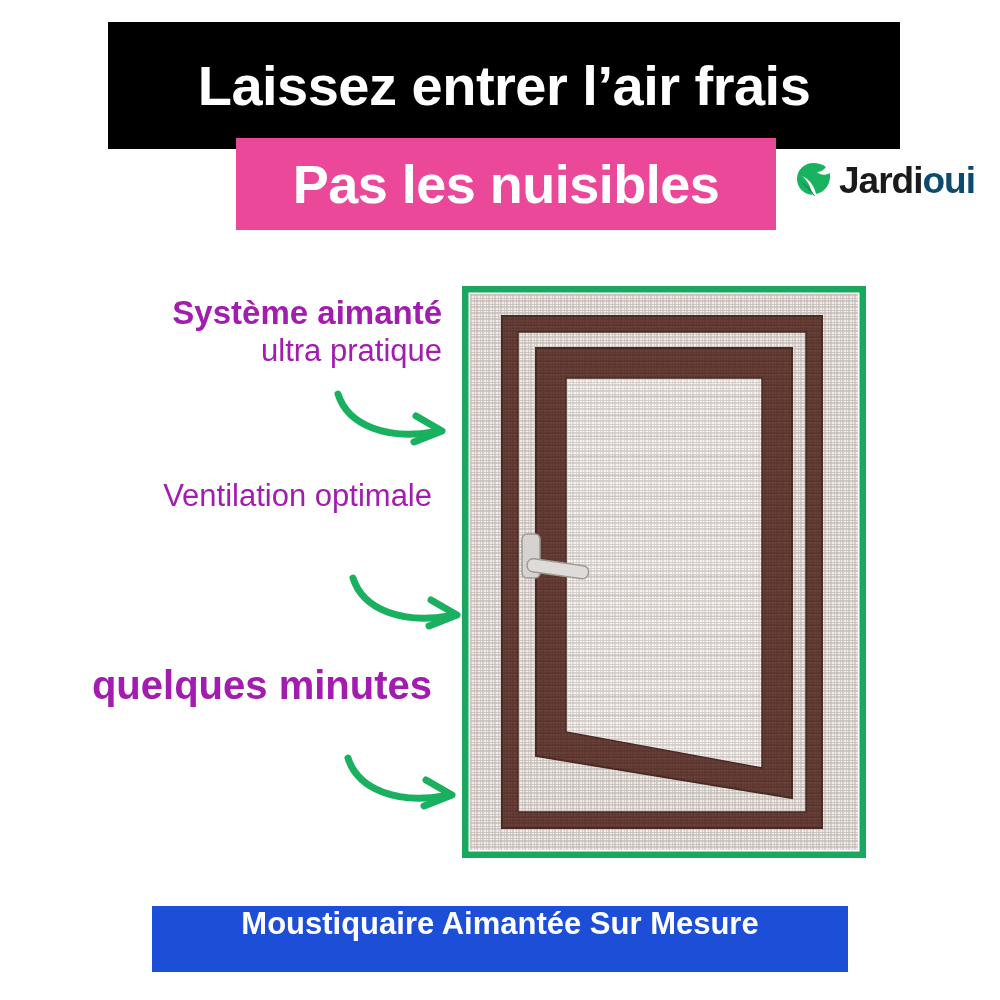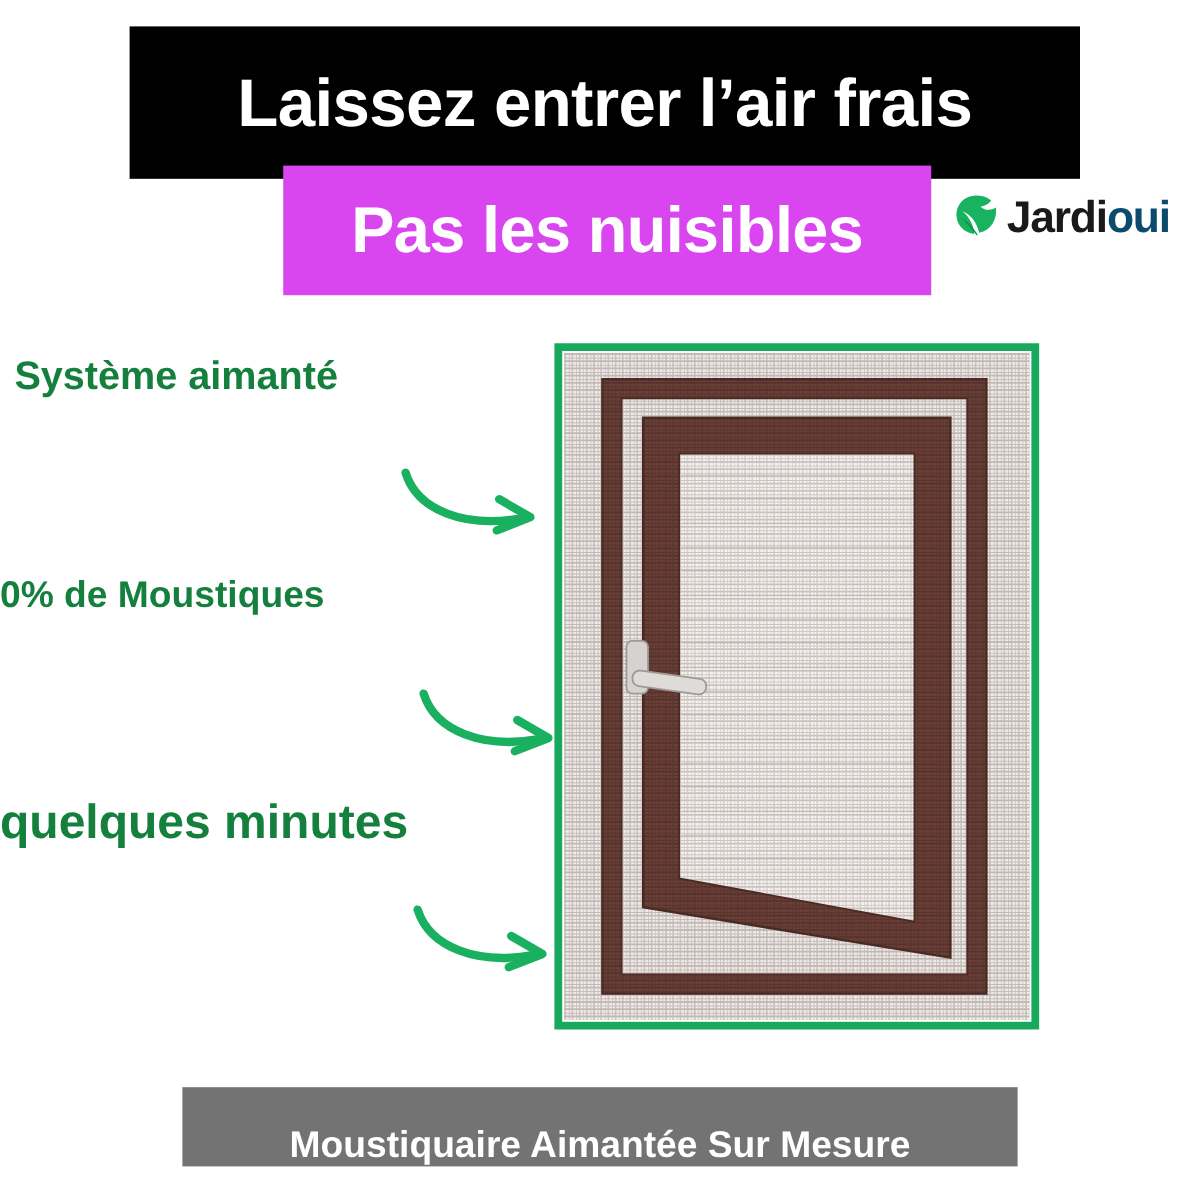--- a/index.html
+++ b/index.html
@@ -35,22 +35,22 @@
     letter-spacing: -0.5px;
     line-height: 1;
     white-space: nowrap;
   }
 
   .headline-2 {
     position: absolute;
     left: 236px;
     top: 138px;
     width: 540px;
-    height: 108px;
-    background: #d946ef;
+    height: 92px;
+    background: #ec4899;
     display: flex;
     align-items: center;
     justify-content: center;
   }
   .headline-2 span {
     color: #ffffff;
     font-size: 54px;
     font-weight: bold;
     letter-spacing: -0.5px;
     line-height: 1;
@@ -77,23 +77,23 @@
     letter-spacing: -1px;
     line-height: 1;
     white-space: nowrap;
   }
   .brand-text .dark { color: #1a1a1a; }
   .brand-text .green { color: #0c4a6e; }
 
   
   .feature {
     position: absolute;
-    text-align: left;
+    text-align: right;
     line-height: 1.18;
-    color: #15803d;
+    color: #a21caf;
   }
   .feature .l1, .feature .l2 {
     display: block;
     white-space: nowrap;
   }
 
   #feature-1 { left: 12px; top: 294px; width: 430px; font-size: 32px; }
   #feature-1 .l1 { font-size: 33px; font-weight: bold; }
   #feature-1 .l2 { font-size: 31px; font-weight: normal; }
 
@@ -119,23 +119,23 @@
     height: 572px;
   }
 
   
   .banner {
     position: absolute;
     left: 152px;
     top: 906px;
     width: 696px;
     height: 66px;
-    background: #737373;
-    display: flex;
-    align-items: flex-end;
+    background: #1d4ed8;
+    display: flex;
+    align-items: flex-start;
     justify-content: center;
   }
   .banner span {
     color: #ffffff;
     font-size: 31px;
     font-weight: bold;
     letter-spacing: 0px;
     white-space: nowrap;
   }
 </style>
@@ -157,28 +157,29 @@
       <path d="M19 36 C14 30 10 25 5 21 C11 24 16 29 20 36 Z" fill="#0f8d49"></path>
     </svg>
   </span>
   <span class="brand-text">
     <span class="dark">Jardi</span><span class="green">oui</span>
   </span>
 </div>
 
 <div class="feature" id="feature-1">
   <span class="l1">Système aimanté</span>
+  <span class="l2">ultra pratique</span>
 </div>
 <svg class="arrow" style="left:330px; top:388px;" width="130" height="70" viewBox="0 0 130 70" aria-hidden="true">
   <path d="M8 6 C18 38 58 52 104 44" fill="none" stroke="#19b05f" stroke-width="7" stroke-linecap="round"></path>
   <path d="M86 28 L112 43 L84 54" fill="none" stroke="#19b05f" stroke-width="7" stroke-linecap="round" stroke-linejoin="round"></path>
 </svg>
 
 <div class="feature" id="feature-2">
-  <span class="l2">0% de Moustiques</span>
+  <span class="l1">Ventilation optimale</span>
 </div>
 <svg class="arrow" style="left:345px; top:572px;" width="130" height="70" viewBox="0 0 130 70" aria-hidden="true">
   <path d="M8 6 C18 38 58 52 104 44" fill="none" stroke="#19b05f" stroke-width="7" stroke-linecap="round"></path>
   <path d="M86 28 L112 43 L84 54" fill="none" stroke="#19b05f" stroke-width="7" stroke-linecap="round" stroke-linejoin="round"></path>
 </svg>
 
 <div class="feature" id="feature-3">
   <span class="l2">quelques minutes</span>
 </div>
 <svg class="arrow" style="left:340px; top:752px;" width="130" height="70" viewBox="0 0 130 70" aria-hidden="true">

